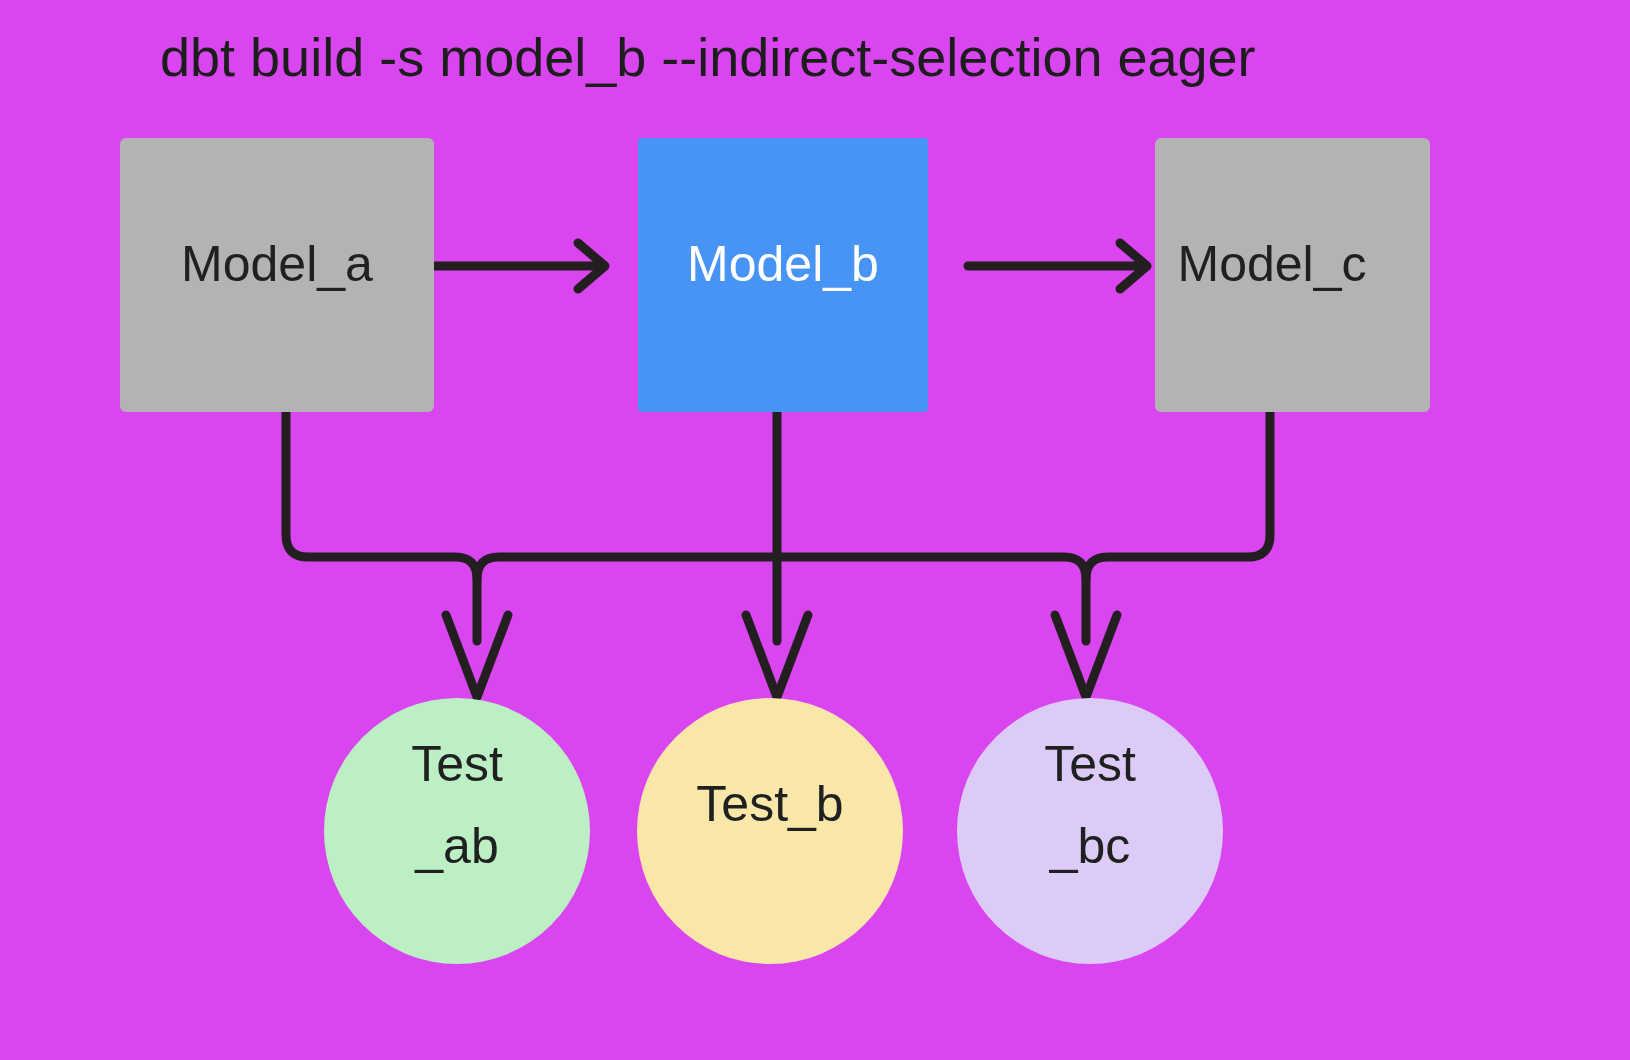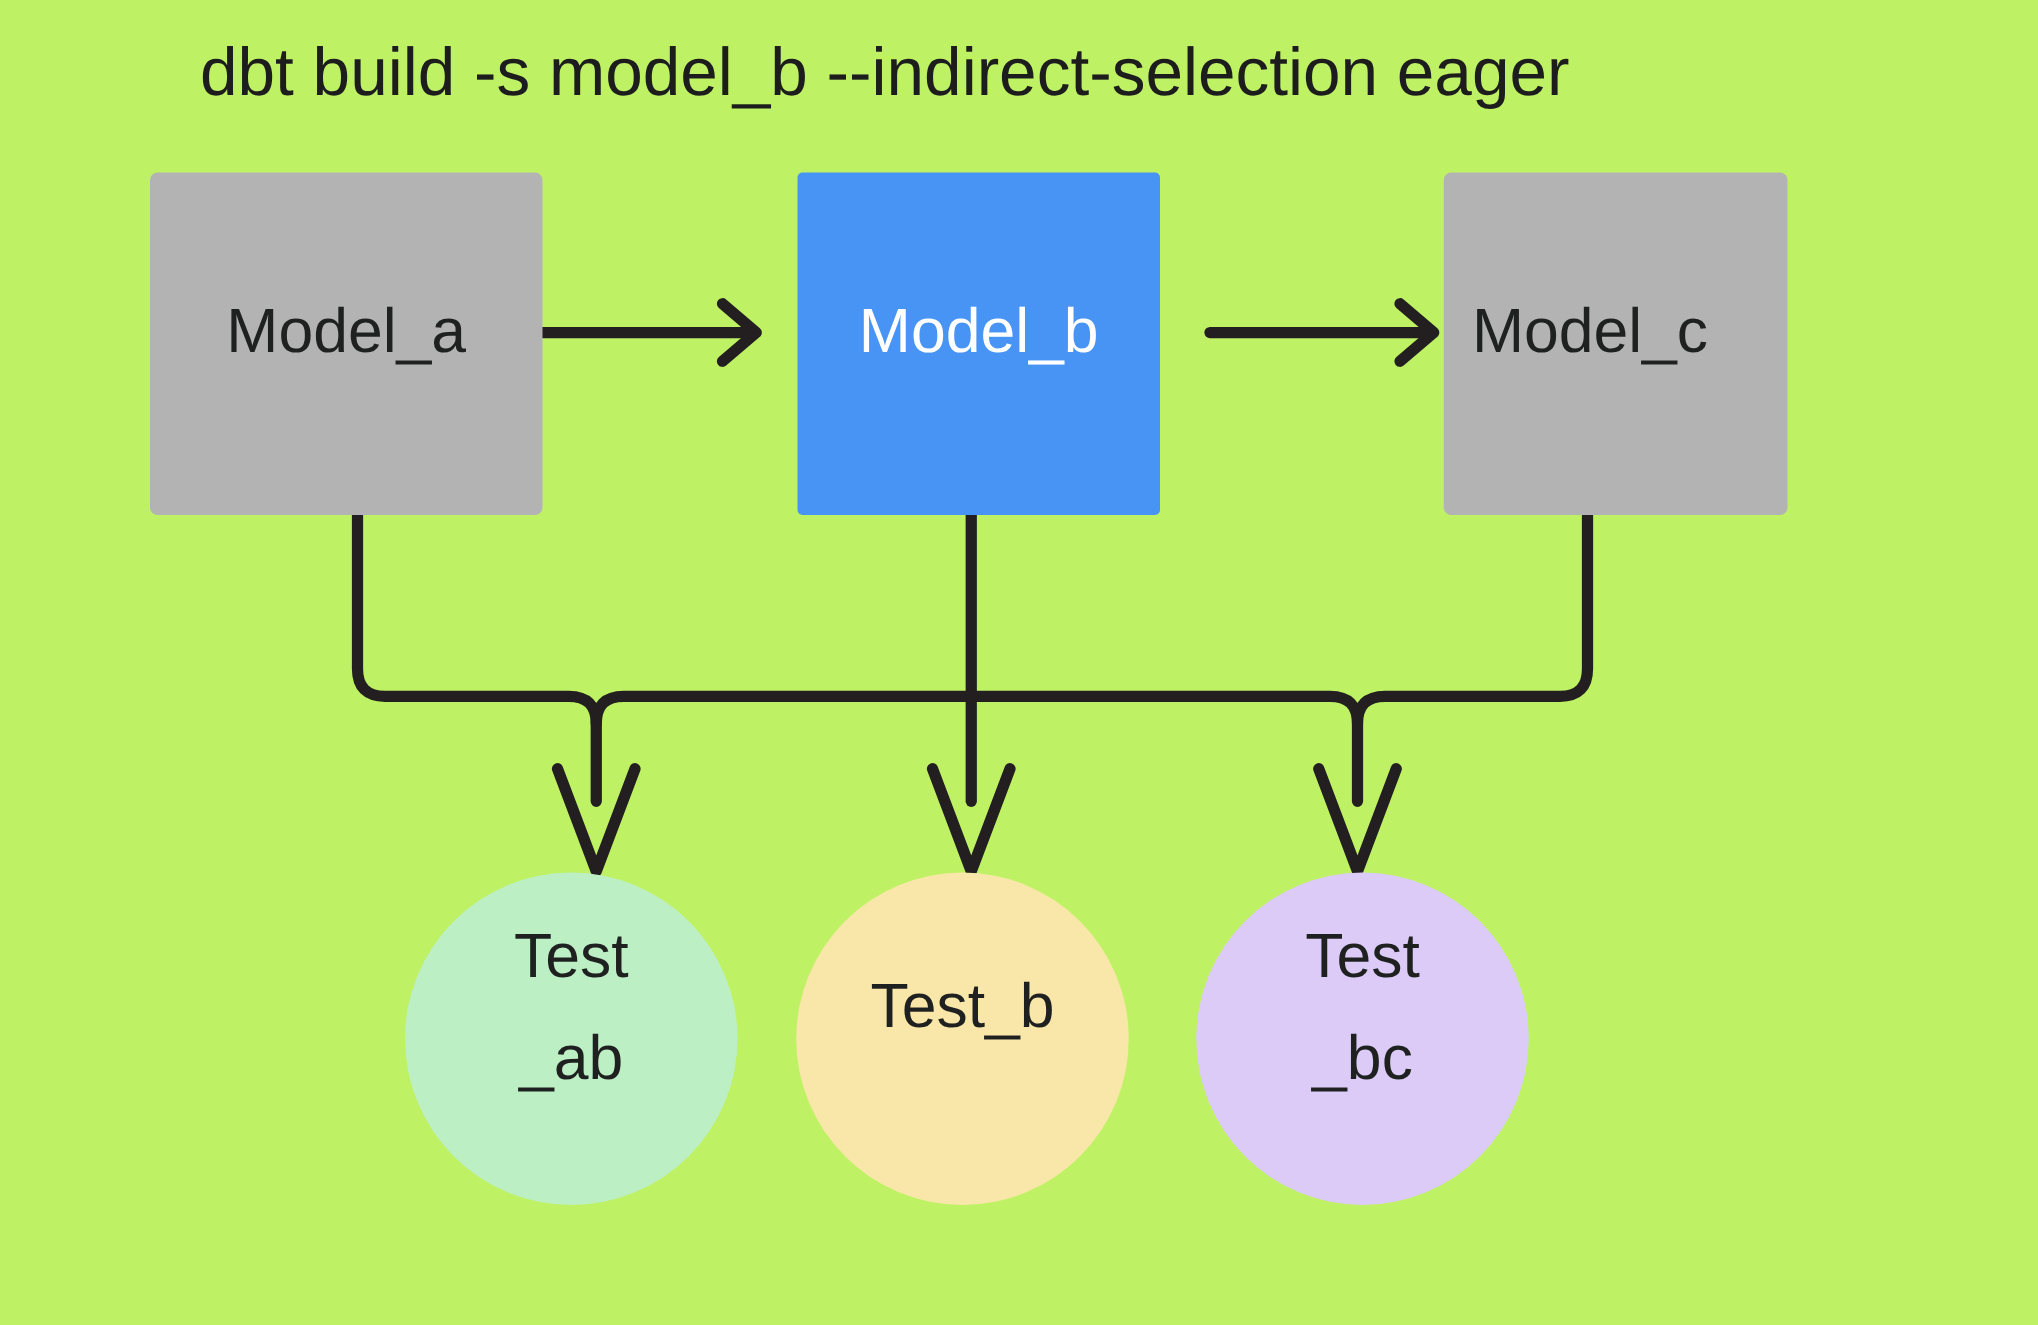--- a/index.html
+++ b/index.html
@@ -10,21 +10,21 @@
   body {
     width: 1630px;
     height: 1060px;
     font-family: "Liberation Sans", sans-serif;
     overflow: hidden;
   }
   #diagram-root {
     position: relative;
     width: 1630px;
     height: 1060px;
-    background: #bef264;
+    background: #d946ef;
   }
   svg.canvas {
     position: absolute;
     inset: 0;
     width: 1630px;
     height: 1060px;
     display: block;
   }
   .title-text {
     font-family: "Liberation Sans", sans-serif;

